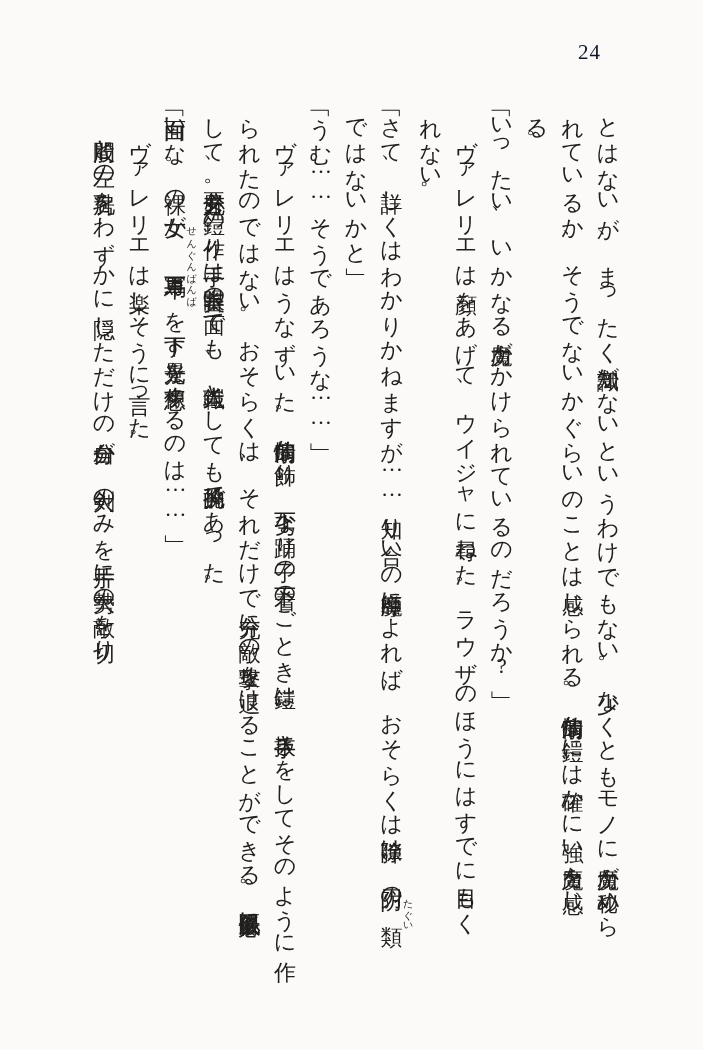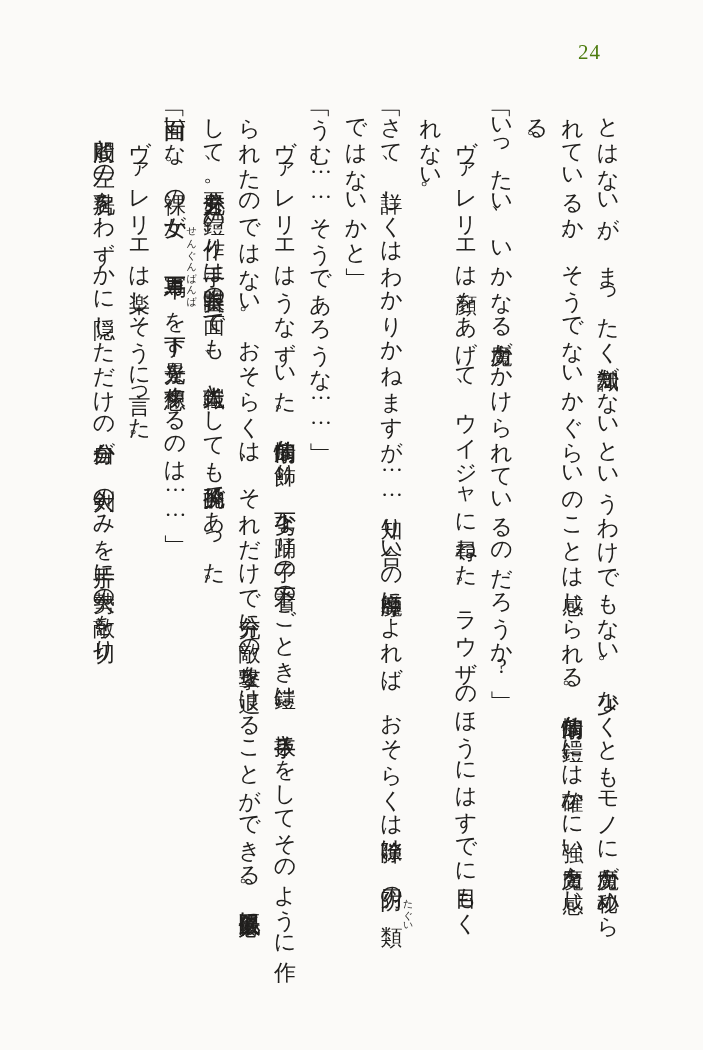--- a/index.html
+++ b/index.html
@@ -8,21 +8,21 @@
     position: relative; overflow: hidden;
     background: #f6f5f3;
     font-family: "Liberation Serif", "DejaVu Serif", serif;
   }
   .page {
     position: absolute; inset: 0;
     background: #fbfaf8;
   }
   .page-number {
     position: absolute; left: 578px; top: 40px;
-    font-size: 21px; color: #4d7c0f; letter-spacing: 1px;
+    font-size: 21px; color: #0f172a; letter-spacing: 1px;
     font-family: "Liberation Serif", "DejaVu Serif", serif;
   }
   .text-block {
     position: absolute; top: 103px; right: 77px;
     width: 570px; height: 842px;
     writing-mode: vertical-rl;
     -webkit-writing-mode: vertical-rl;
     text-orientation: upright;
     font-size: 22px;
     line-height: 35.5px;

